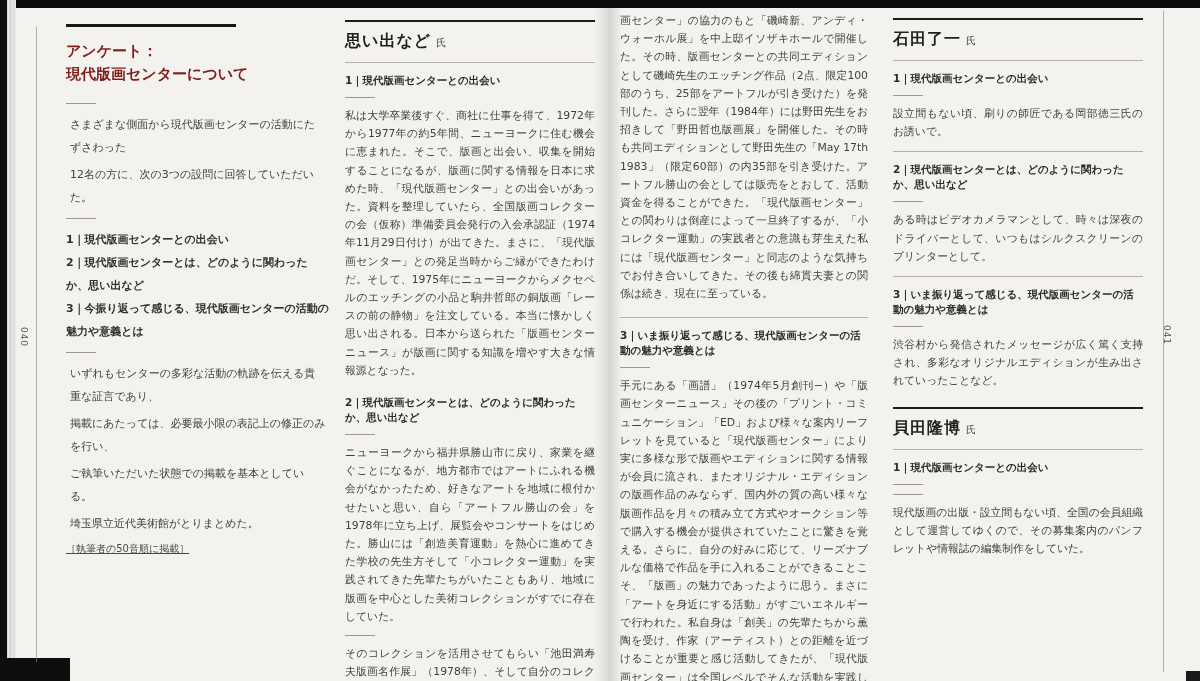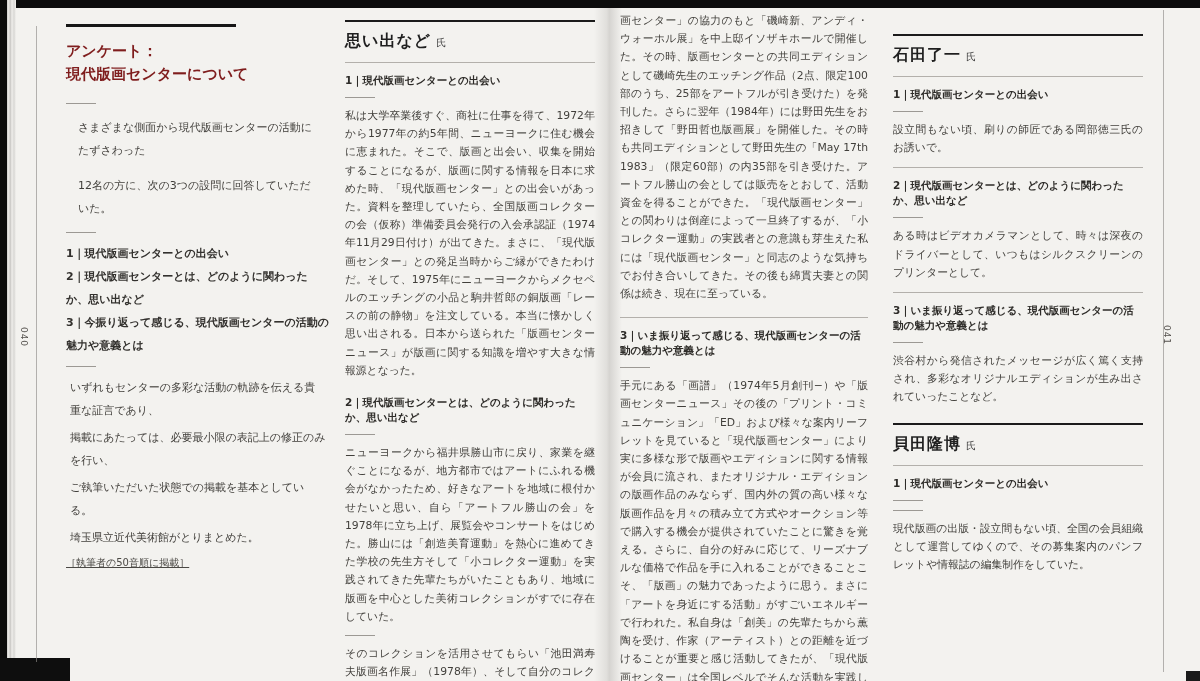--- a/index.html
+++ b/index.html
@@ -22,29 +22,29 @@
   .ml-left{left:36px;top:26px;height:636px;}
   .ml-right{left:1163px;top:10px;height:662px;}
   .folio{position:absolute;font-size:9px;color:#55524e;letter-spacing:1px;transform:rotate(90deg);transform-origin:center;}
   .folio-left{left:14px;top:332px;}
   .folio-right{left:1157px;top:330px;}
 
   .col{position:absolute;color:#3b3936;}
   .col1{left:66px;top:24px;width:264px;}
   .col2{left:345px;top:14px;width:250px;}
   .col3{left:620px;top:12px;width:248px;}
-  .col4{left:893px;top:28px;width:250px;}
+  .col4{left:893px;top:12px;width:250px;}
 
   .rule-heavy-short{width:170px;border-top:3px solid #161616;margin:0 0 14px 0;}
   .rule-thick{width:100%;border-top:2.5px solid #1b1b1b;margin:6px 0 0 0;}
   .rule-thin{width:100%;border-top:1px solid #b3b0ab;margin:10px 0;}
   .rule-short{width:30px;border-top:1px solid #9c9994;margin:9px 0;}
 
   .intro-title{font-size:15px;font-weight:bold;color:#7f1d1d;line-height:23px;margin:0;font-family:Liberation Mono, monospace;}
-  .intro-body{font-size:11px;line-height:23px;margin:12px;color:#403e3a;}
+  .intro-body{font-size:11px;line-height:23px;margin:4px;color:#403e3a;}
   .intro-list{font-size:11px;font-weight:bold;line-height:23px;margin:0;color:#33312e;}
   .intro-note{font-size:11px;line-height:23px;margin:4px;color:#403e3a;}
   .intro-note-small{font-size:10px;line-height:20px;margin:2px 0 0 0;color:#4a4844;text-decoration:underline;}
 
   .name-row{margin:9px 0 0 0;}
   .name{font-size:16px;font-weight:bold;color:#1f1f1f;letter-spacing:1px;}
   .honorific{font-size:10px;color:#3a3a3a;margin-left:5px;}
   .qlabel{font-size:10.5px;font-weight:bold;color:#2e2c29;margin:4px 0 0 0;line-height:15px;}
   .body-p{font-size:10.8px;line-height:18.2px;margin:4px 0 0 0;text-align:justify;color:#413f3b;}
 </style>

